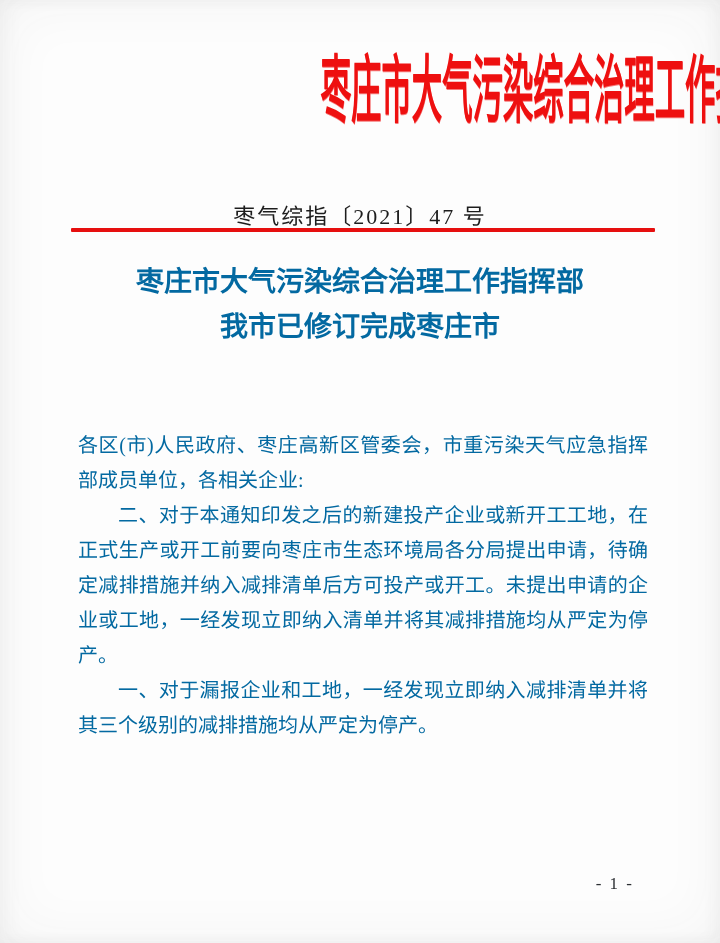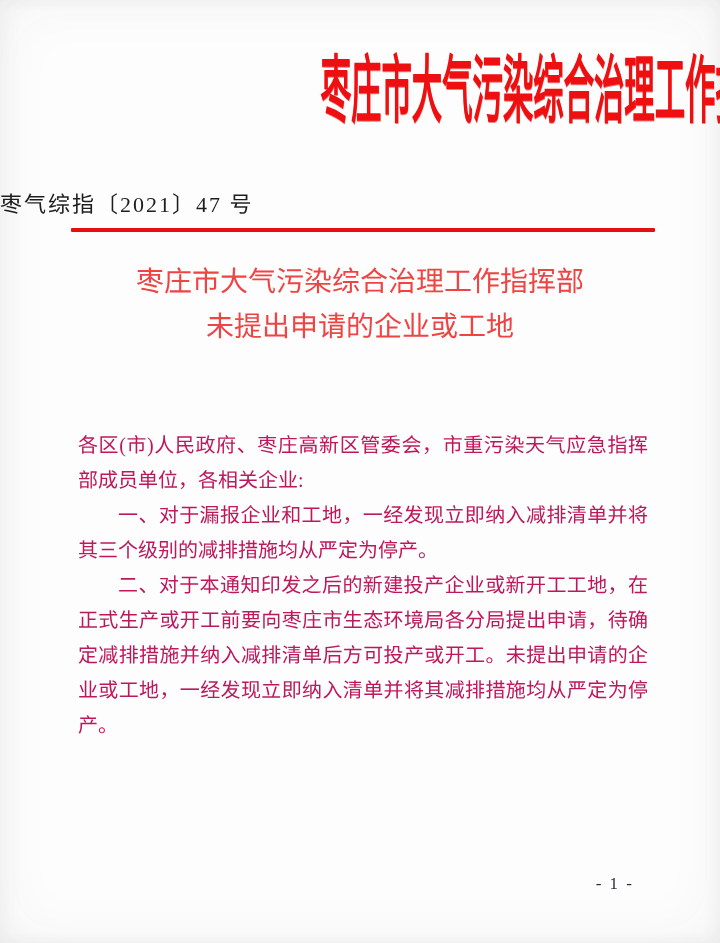--- a/index.html
+++ b/index.html
@@ -32,23 +32,24 @@
     font-weight: bold;
     color: #ee1010;
     letter-spacing: 0px;
     transform: scale(0.46, 1.12);
     transform-origin: 50% 35%;
     text-shadow: 0.5px 0.5px 0 rgba(238,16,16,0.55);
   }
   
   .doc-number {
     position: absolute;
-    top: 186px;
+    top: 198px;
     left: 0;
     width: 720px;
+    text-align: center;
     font-size: 22px;
     color: #1d1d1d;
     letter-spacing: 2px;
   }
   
   .red-rule {
     position: absolute;
     top: 228px;
     left: 71px;
     width: 584px;
@@ -57,34 +58,34 @@
     border-radius: 1px;
   }
   
   .doc-title {
     position: absolute;
     top: 259px;
     left: 40px;
     width: 640px;
     text-align: center;
     font-size: 28px;
-    font-weight: normal;
-    color: #ef4444;
+    font-weight: bold;
+    color: #0369a1;
     line-height: 45px;
   }
   .doc-title .t-line { display: block; }
   
   .doc-body {
     position: absolute;
     top: 428px;
     left: 78px;
     width: 570px;
     font-size: 20px;
     line-height: 35px;
-    color: #be185d;
+    color: #0369a1;
     text-align: justify;
     font-family: Liberation Serif, serif;
   }
   .doc-body p { margin: 0; }
   .doc-body p.indent { text-indent: 2em; }
   
   .page-number {
     position: absolute;
     top: 874px;
     right: 86px;
@@ -102,24 +103,24 @@
   <div class="letterhead">
     <span class="stretch">枣庄市大气污染综合治理工作指挥部文件</span>
   </div>
 
   <div class="doc-number">枣气综指〔2021〕47 号</div>
 
   <div class="red-rule"></div>
 
   <div class="doc-title">
     <span class="t-line">枣庄市大气污染综合治理工作指挥部</span>
-    <span class="t-line">未提出申请的企业或工地</span>
+    <span class="t-line">我市已修订完成枣庄市</span>
   </div>
 
   <div class="doc-body">
     <p class="salutation">各区(市)人民政府、枣庄高新区管委会，市重污染天气应急指挥部成员单位，各相关企业:</p>
+    <p class="indent">二、对于本通知印发之后的新建投产企业或新开工工地，在正式生产或开工前要向枣庄市生态环境局各分局提出申请，待确定减排措施并纳入减排清单后方可投产或开工。未提出申请的企业或工地，一经发现立即纳入清单并将其减排措施均从严定为停产。</p>
     <p class="indent">一、对于漏报企业和工地，一经发现立即纳入减排清单并将其三个级别的减排措施均从严定为停产。</p>
-    <p class="indent">二、对于本通知印发之后的新建投产企业或新开工工地，在正式生产或开工前要向枣庄市生态环境局各分局提出申请，待确定减排措施并纳入减排清单后方可投产或开工。未提出申请的企业或工地，一经发现立即纳入清单并将其减排措施均从严定为停产。</p>
   </div>
 
   <div class="page-number">- 1 -</div>
 
 </div>
 
 </body></html>

